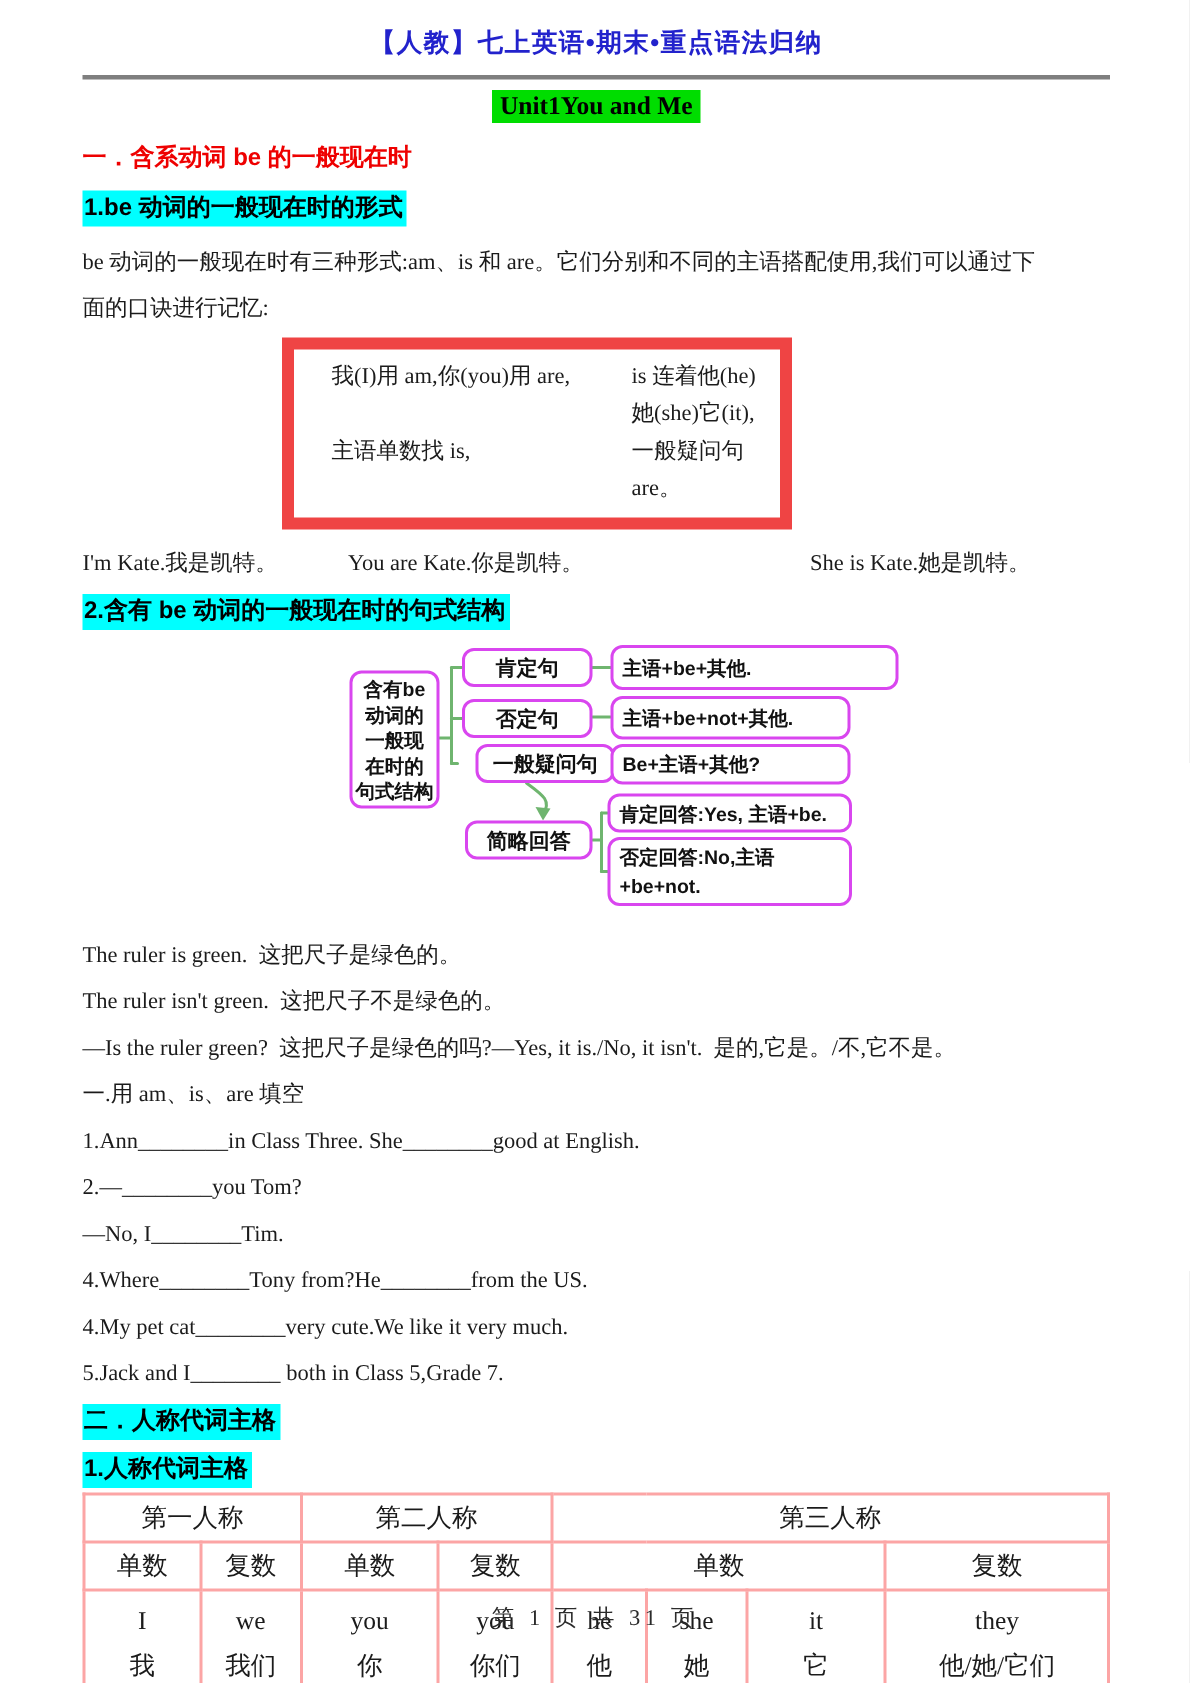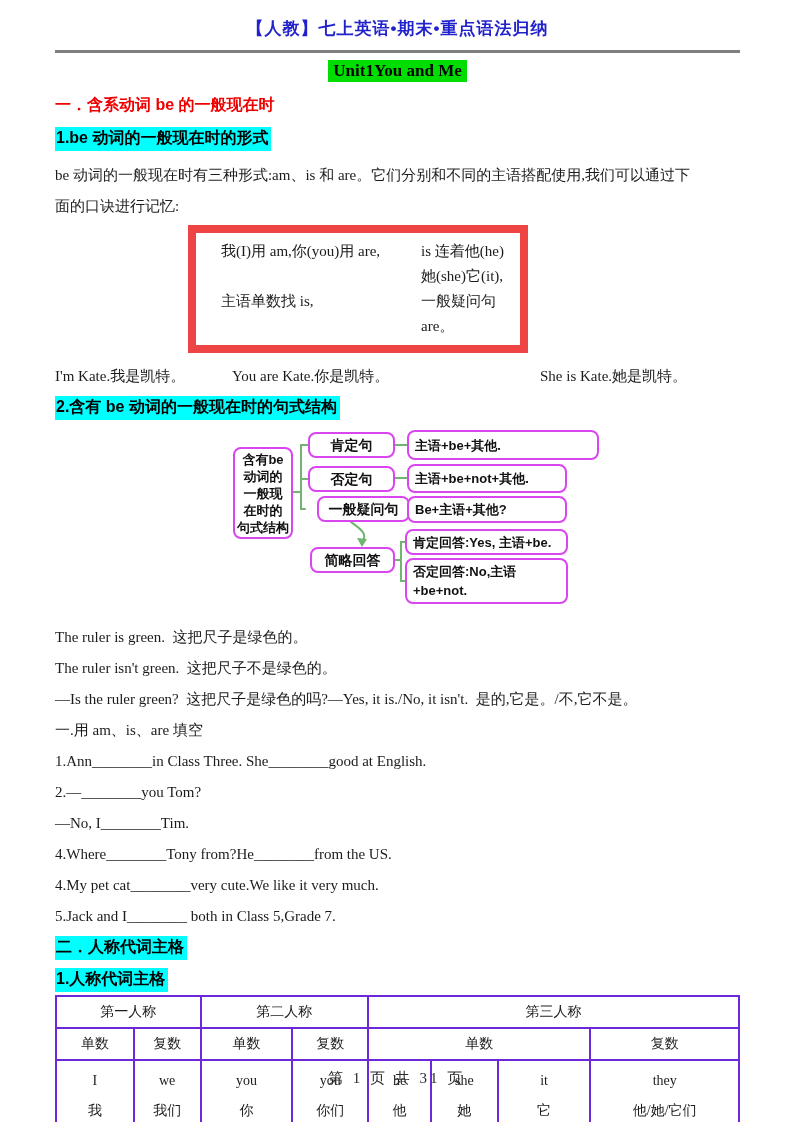--- a/index.html
+++ b/index.html
@@ -108,22 +108,22 @@
   .body-lines { margin-top:5px; }
   .line { line-height:31px; white-space:pre-wrap; }
   .sec2-gap { margin-top:4px; }
   .pronoun-table {
     margin-top:3px;
     border-collapse:collapse;
     width:685px;
     text-align:center;
   }
   .pronoun-table td {
-    border:2px solid #6d28d9;
-    font-size:14px;
+    border:2px solid #fca5a5;
+    font-size:17px;
     padding:4px 2px;
     line-height:22px;
   }
   .pronoun-table .data-cell { padding:5px 2px; line-height:30px; }
   .data-cell .en, .data-cell .zh { display:block; }
   .page-footer {
     position:absolute;
     left:0; right:0;
     bottom:34px;
     text-align:center;

